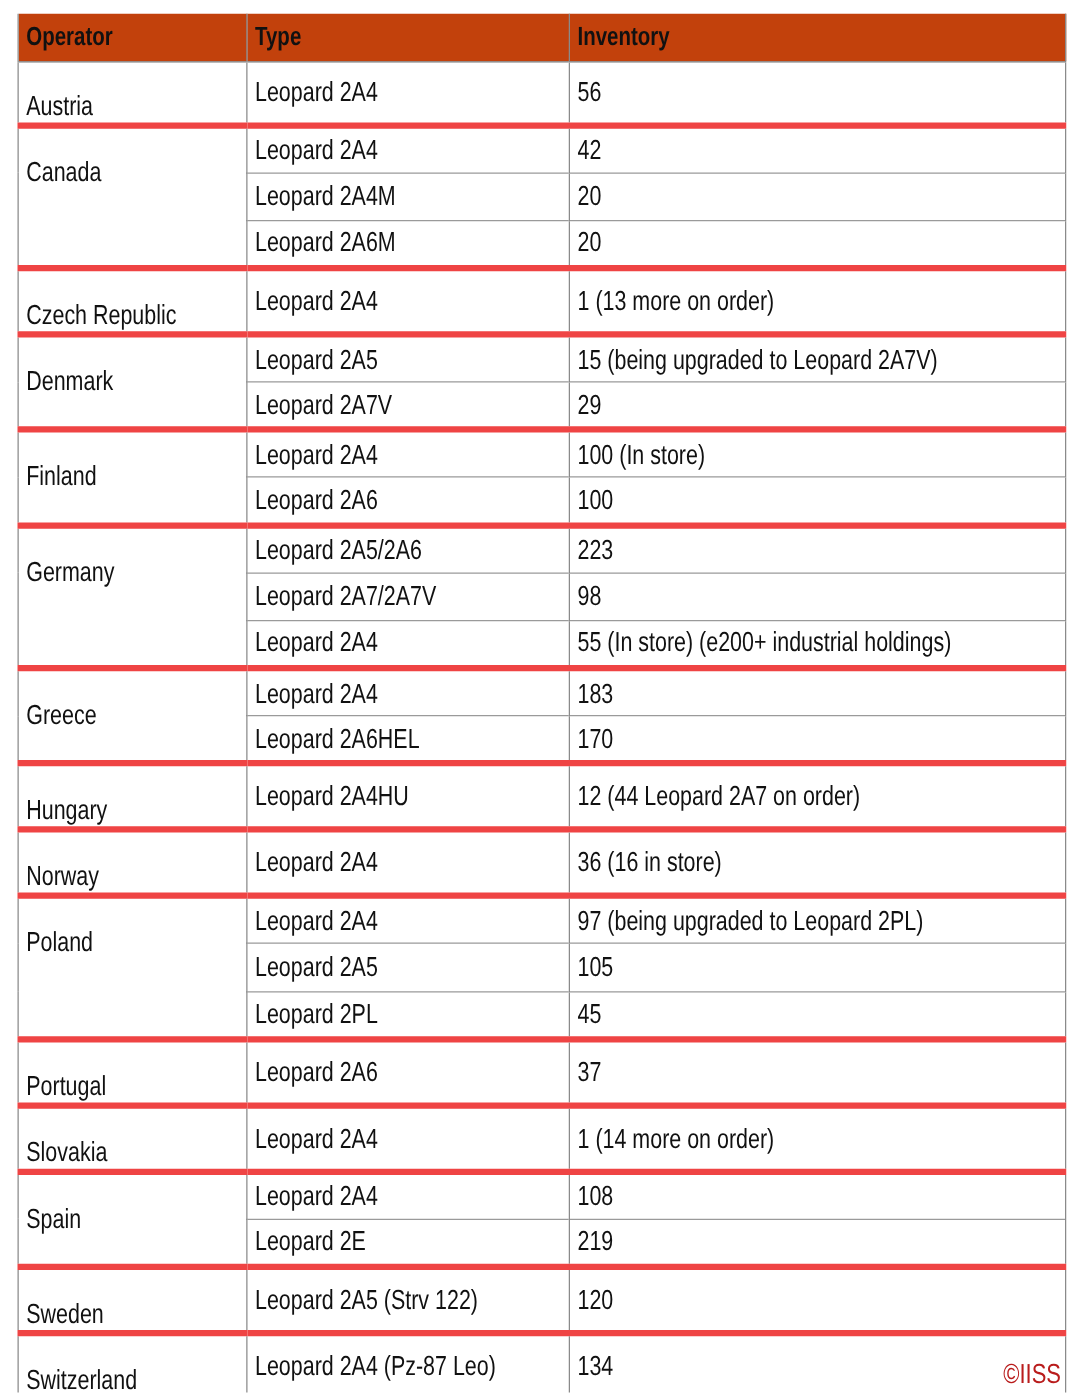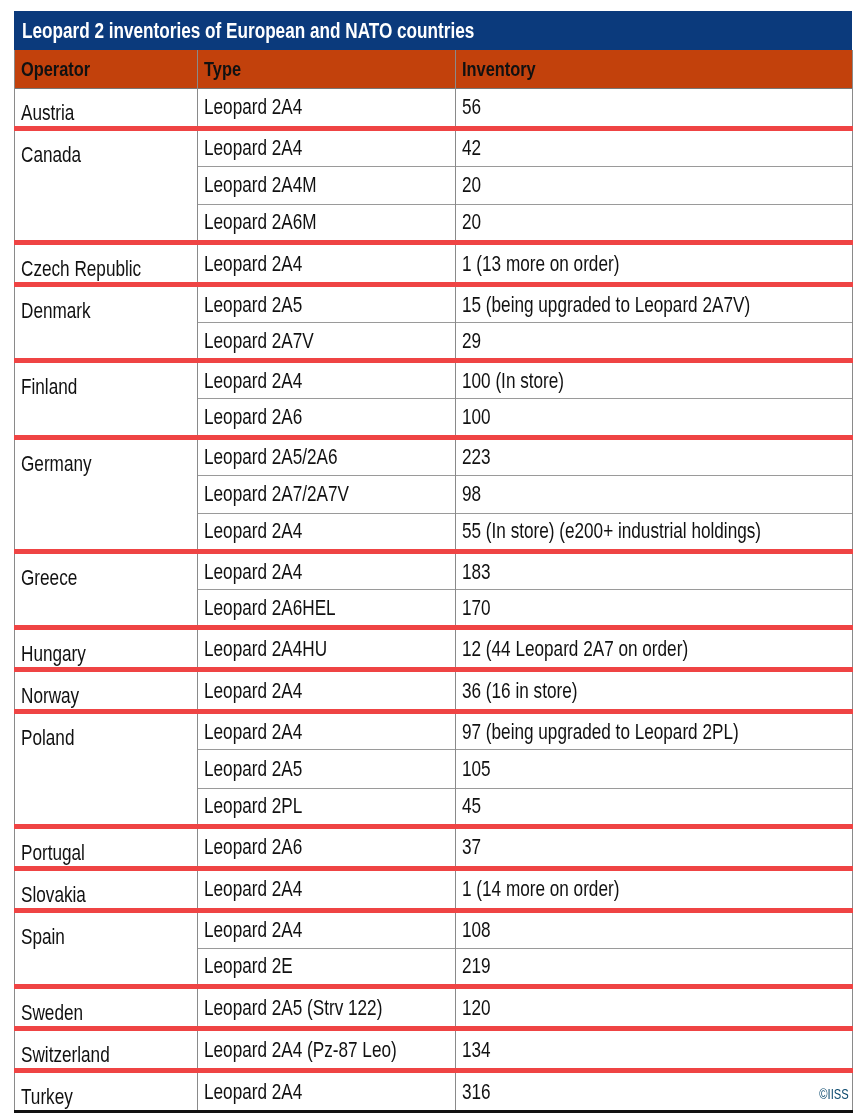--- a/index.html
+++ b/index.html
@@ -9,36 +9,33 @@
   .title-bar { height: 39px; background: #0b3a7c; color: #fff; display: flex; align-items: center;
                padding-left: 8px; box-sizing: border-box; }
   .title-bar span { font-weight: bold; font-size: 22px; display: inline-block;
                     transform: scaleX(0.78); transform-origin: left center; white-space: nowrap; }
   table { border-collapse: collapse; width: 838px; table-layout: fixed; }
   col.c1 { width: 183px; } col.c2 { width: 258px; } col.c3 { width: 397px; }
   th, td { height: 38.15px; padding: 0 0 0 6px; box-sizing: border-box; text-align: left;
            vertical-align: middle; border-left: 1px solid #8a8a8a; border-right: 1px solid #8a8a8a;
            border-top: 1px solid #9a9a9a; white-space: nowrap; overflow: visible; }
   th { background: #c2410c; font-weight: bold; border-top: none; }
-  td.op { vertical-align: top; padding-top: 11px; }
+  td.op { vertical-align: top; padding-top: 22px; }
   tr.group-start td { border-top: 5px solid #ef4444; }
   tr.first-row td { border-top: 1px solid #777; }
   tbody tr:last-child td { border-bottom: 3px solid #111; }
   .txt { display: inline-block; font-size: 22px; transform: scaleX(0.78); transform-origin: left center; }
   th .txt { font-size: 21px; }
-  .credit { position: absolute; right: 16px; top: 1086px; font-size: 14px; color: #0c4a6e; }
+  .credit { position: absolute; right: 16px; top: 1086px; font-size: 22px; color: #b91c1c; }
   .credit span { display: inline-block; transform: scaleX(0.8); transform-origin: right center; }
 </style>
 </head>
 <body>
 
 <div class="table-wrap">
-  <div class="title-bar">
-    <span>Leopard 2 inventories of European and NATO countries</span>
-  </div>
   <table>
     <colgroup>
         <col class="c1">
         <col class="c2">
         <col class="c3">
       </colgroup>
     <thead>
       <tr>
         <th><span class="txt">Operator</span></th>
         <th><span class="txt">Type</span></th>

